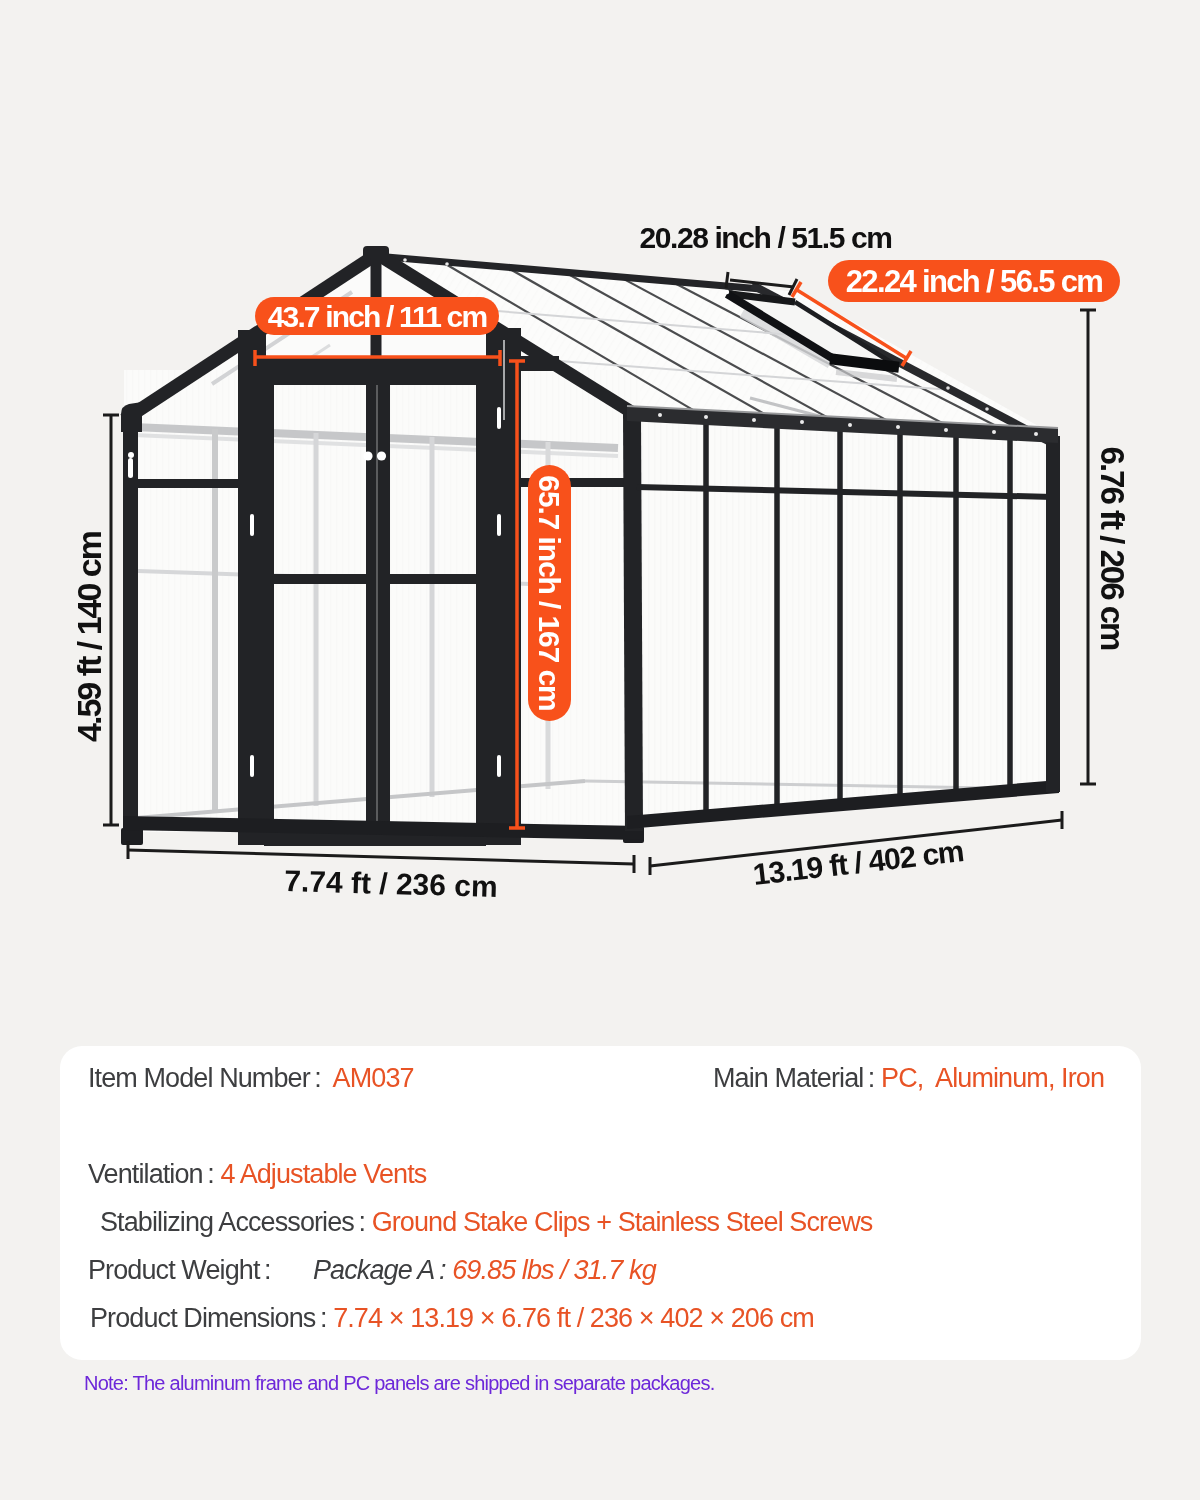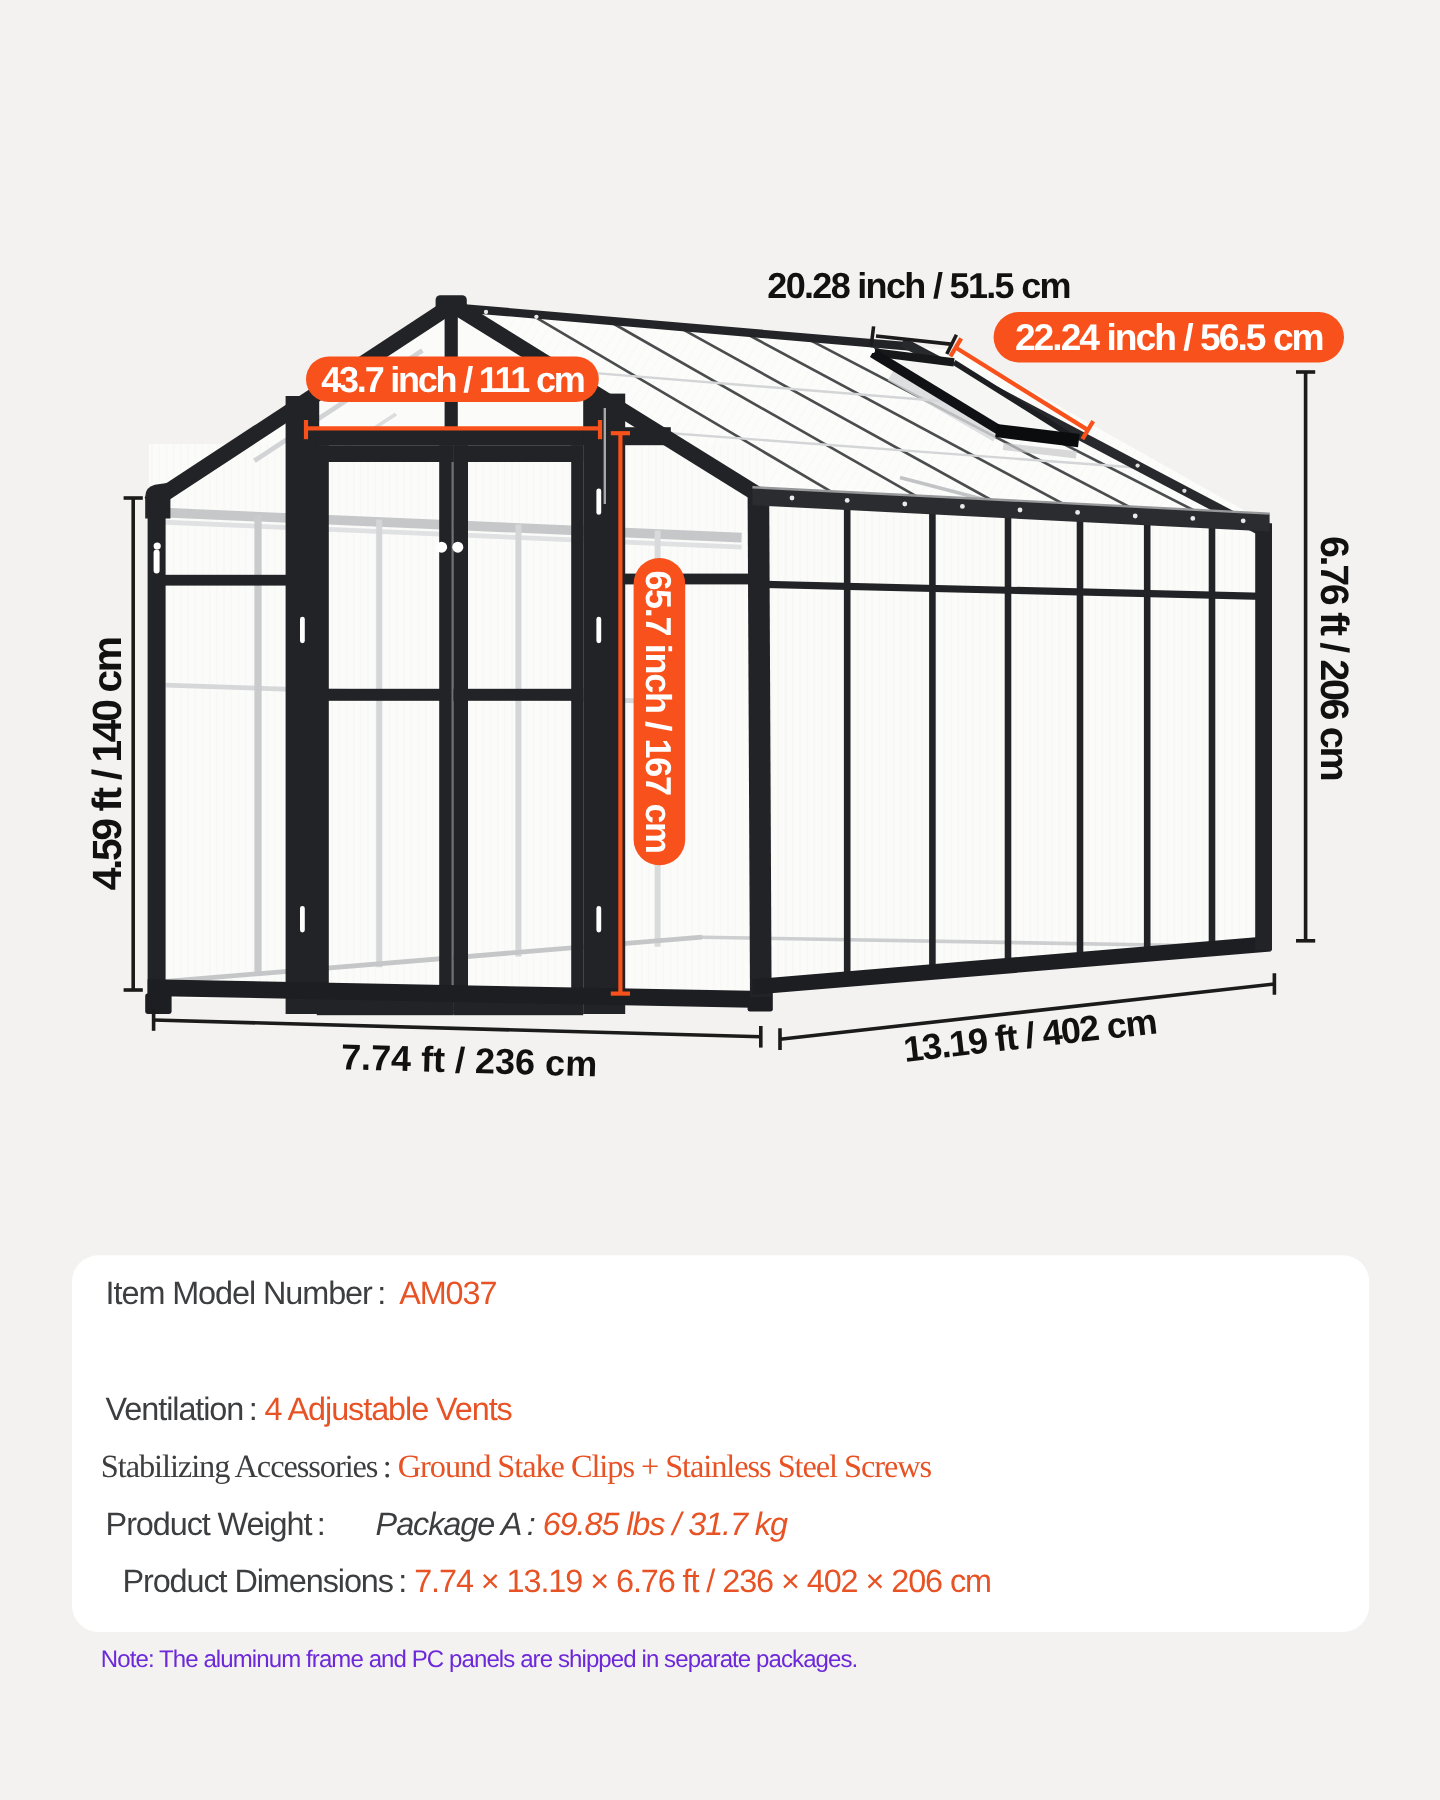--- a/index.html
+++ b/index.html
@@ -252,25 +252,26 @@
   <rect x="828" y="260" width="292" height="42" rx="21" fill="#f8511b"></rect>
   <text x="974" y="292" font-size="31" font-weight="bold" letter-spacing="-1.65" fill="#ffffff" text-anchor="middle">22.24 inch / 56.5 cm</text>
 
   <rect x="528" y="465" width="43" height="256" rx="21.5" fill="#f8511b"></rect>
   <text x="549" y="593" dy="10.5" font-size="30" font-weight="bold" letter-spacing="-1.1" fill="#ffffff" text-anchor="middle" transform="rotate(90 549 593)">65.7 inch / 167 cm</text>
 </svg>
 
 <div class="card"></div>
 
 <div class="row" style="left:88px;top:1065px;">Item Model Number :&nbsp; <span class="ov">AM037</span></div>
+<div class="row" style="left:713px;top:1065px;">Main Material :&nbsp;<span class="ov">PC,&nbsp; Aluminum, Iron</span></div>
 
 
 <div class="row" style="left:88px;top:1161px;">Ventilation :&nbsp;<span class="ov">4 Adjustable Vents</span></div>
 
-<div class="row" style="left:84px;top:1209px;font-family:Liberation Serif, serif;">Stabilizing Accessories :&nbsp;<span class="ov">Ground Stake Clips + Stainless Steel Screws</span></div>
+<div class="row" style="left:100px;top:1209px;">Stabilizing Accessories :&nbsp;<span class="ov">Ground Stake Clips + Stainless Steel Screws</span></div>
 
 <div class="row" style="left:88px;top:1257px;">Product Weight :</div>
 <div class="row" style="left:313px;top:1257px;font-style:italic;">Package A :&nbsp;<span class="ov">69.85 lbs / 31.7 kg</span></div>
 
-<div class="row" style="left:102px;top:1305px;">Product Dimensions :&nbsp;<span class="ov">7.74 × 13.19 × 6.76 ft / 236 × 402 × 206 cm</span></div>
+<div class="row" style="left:90px;top:1305px;">Product Dimensions :&nbsp;<span class="ov">7.74 × 13.19 × 6.76 ft / 236 × 402 × 206 cm</span></div>
 
 <div class="note">Note: The aluminum frame and PC panels are shipped in separate packages.</div>
 </div>
 
 </body></html>

